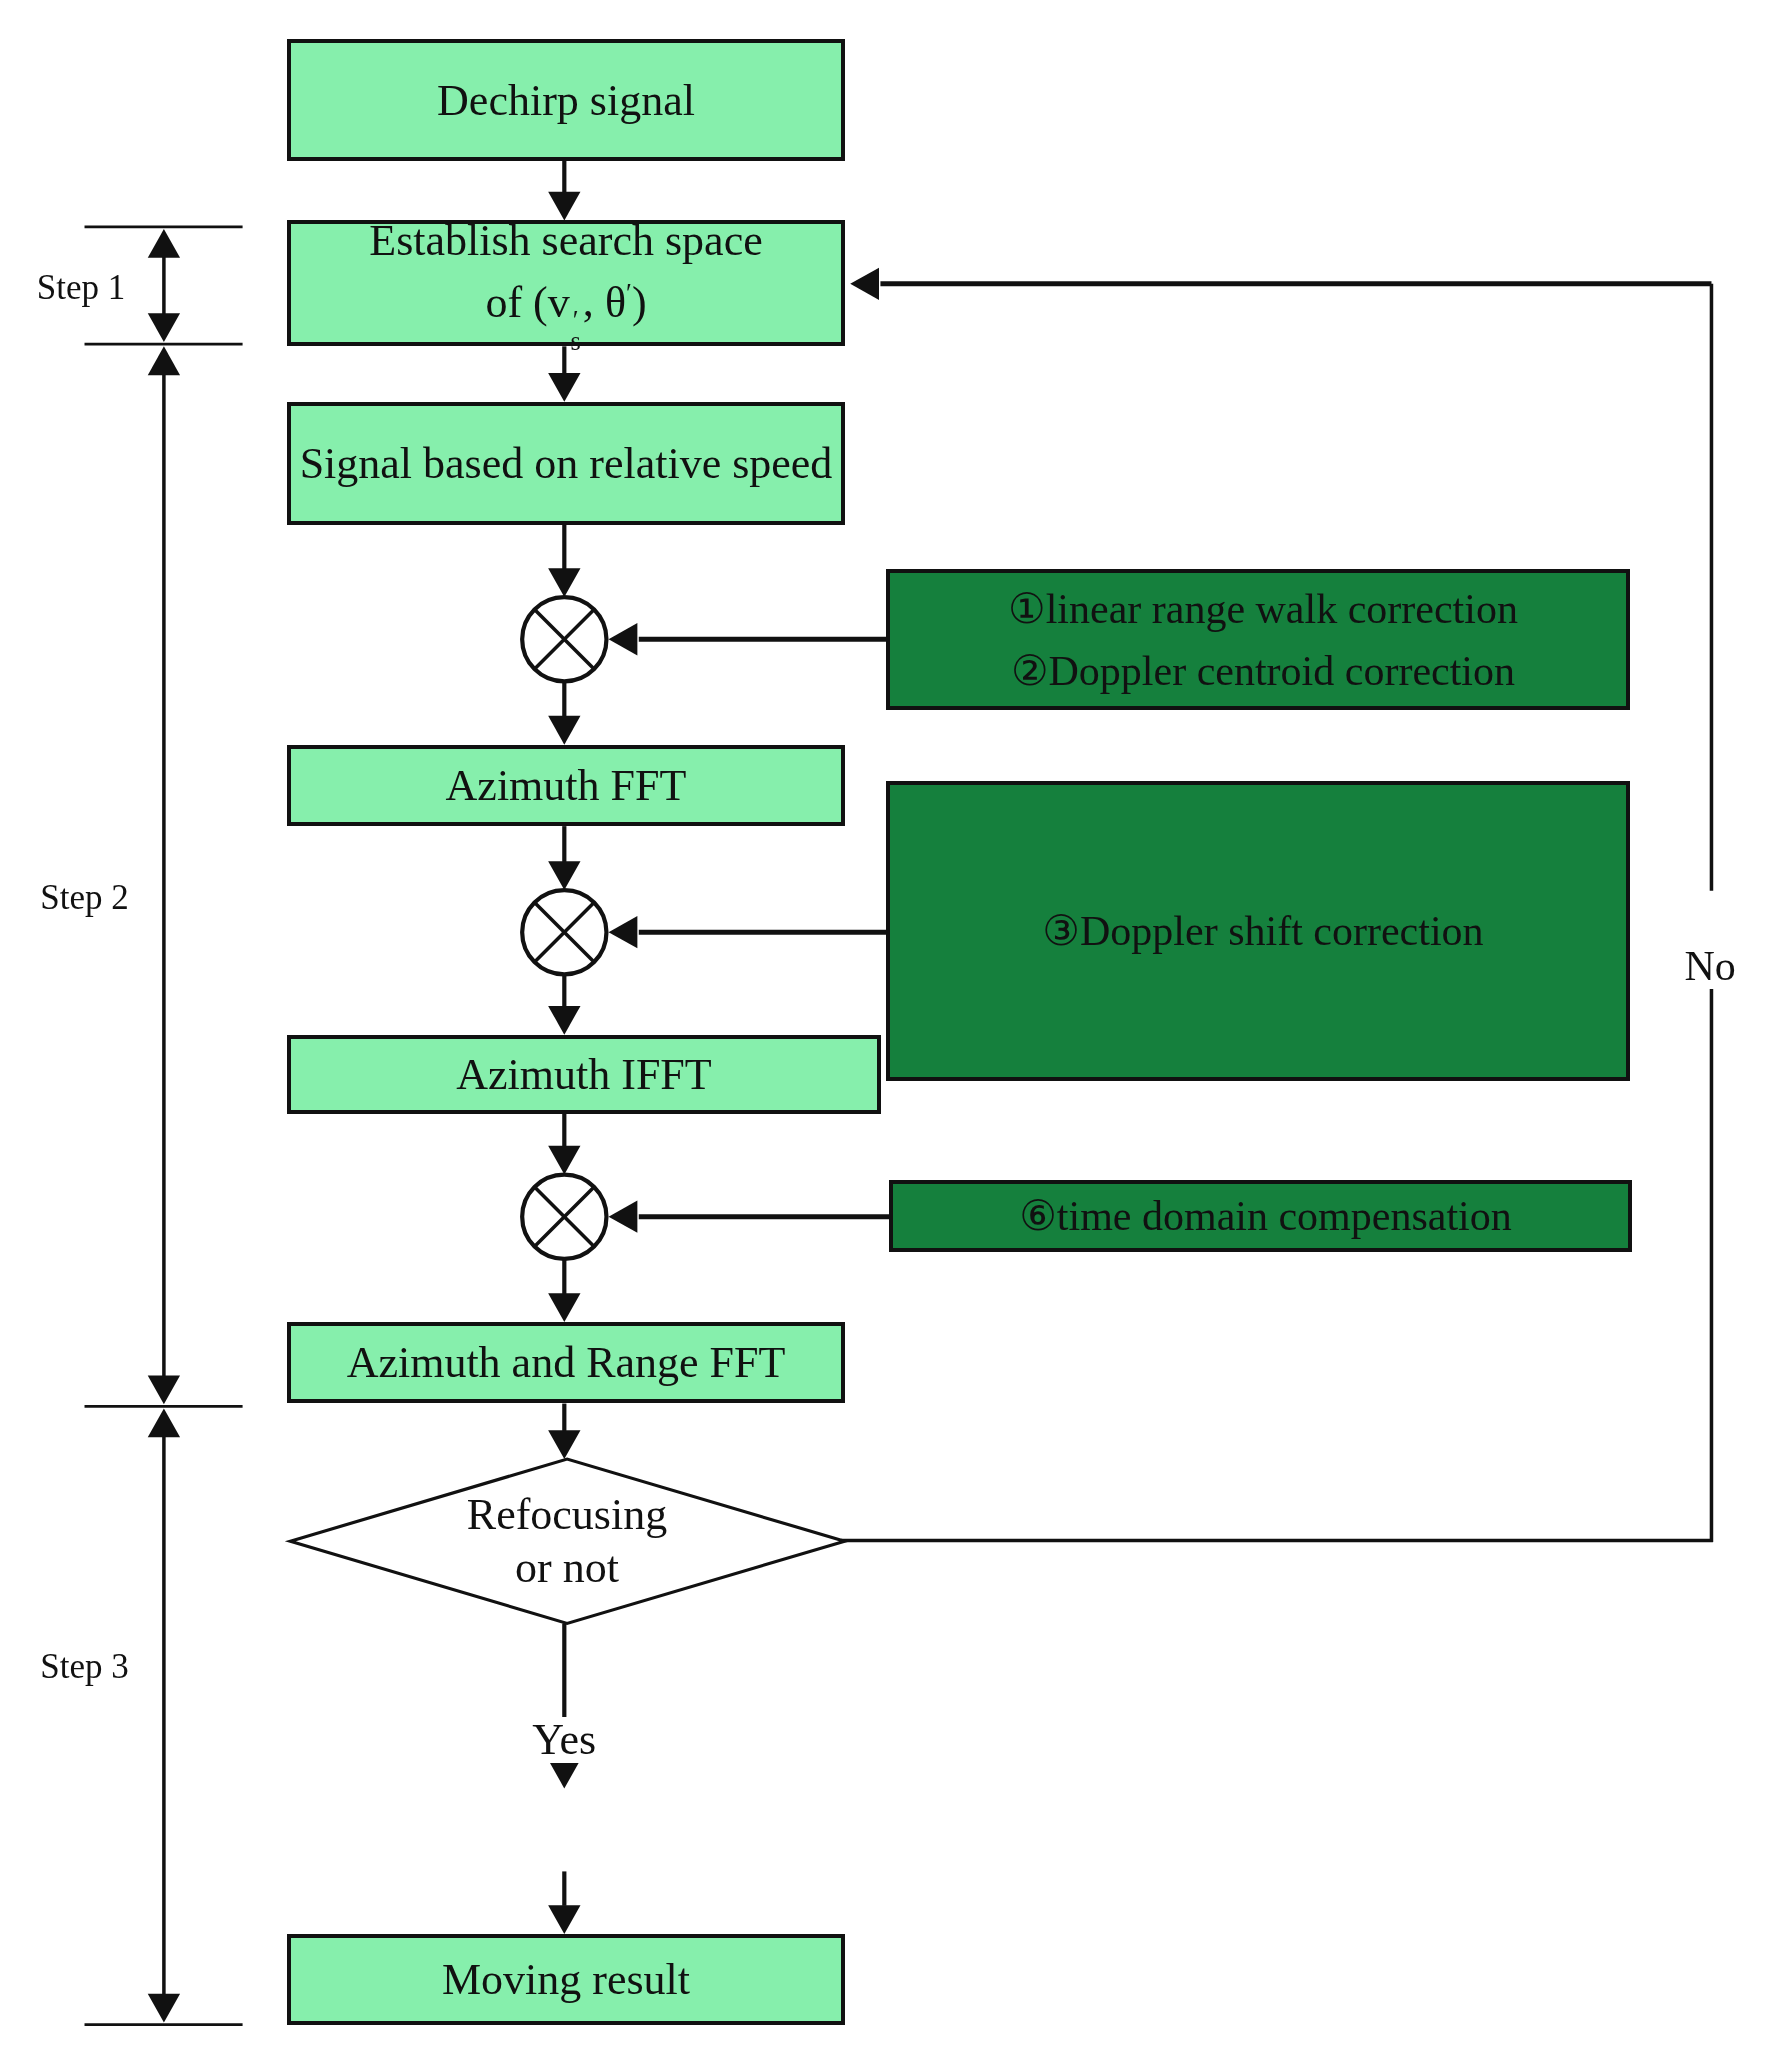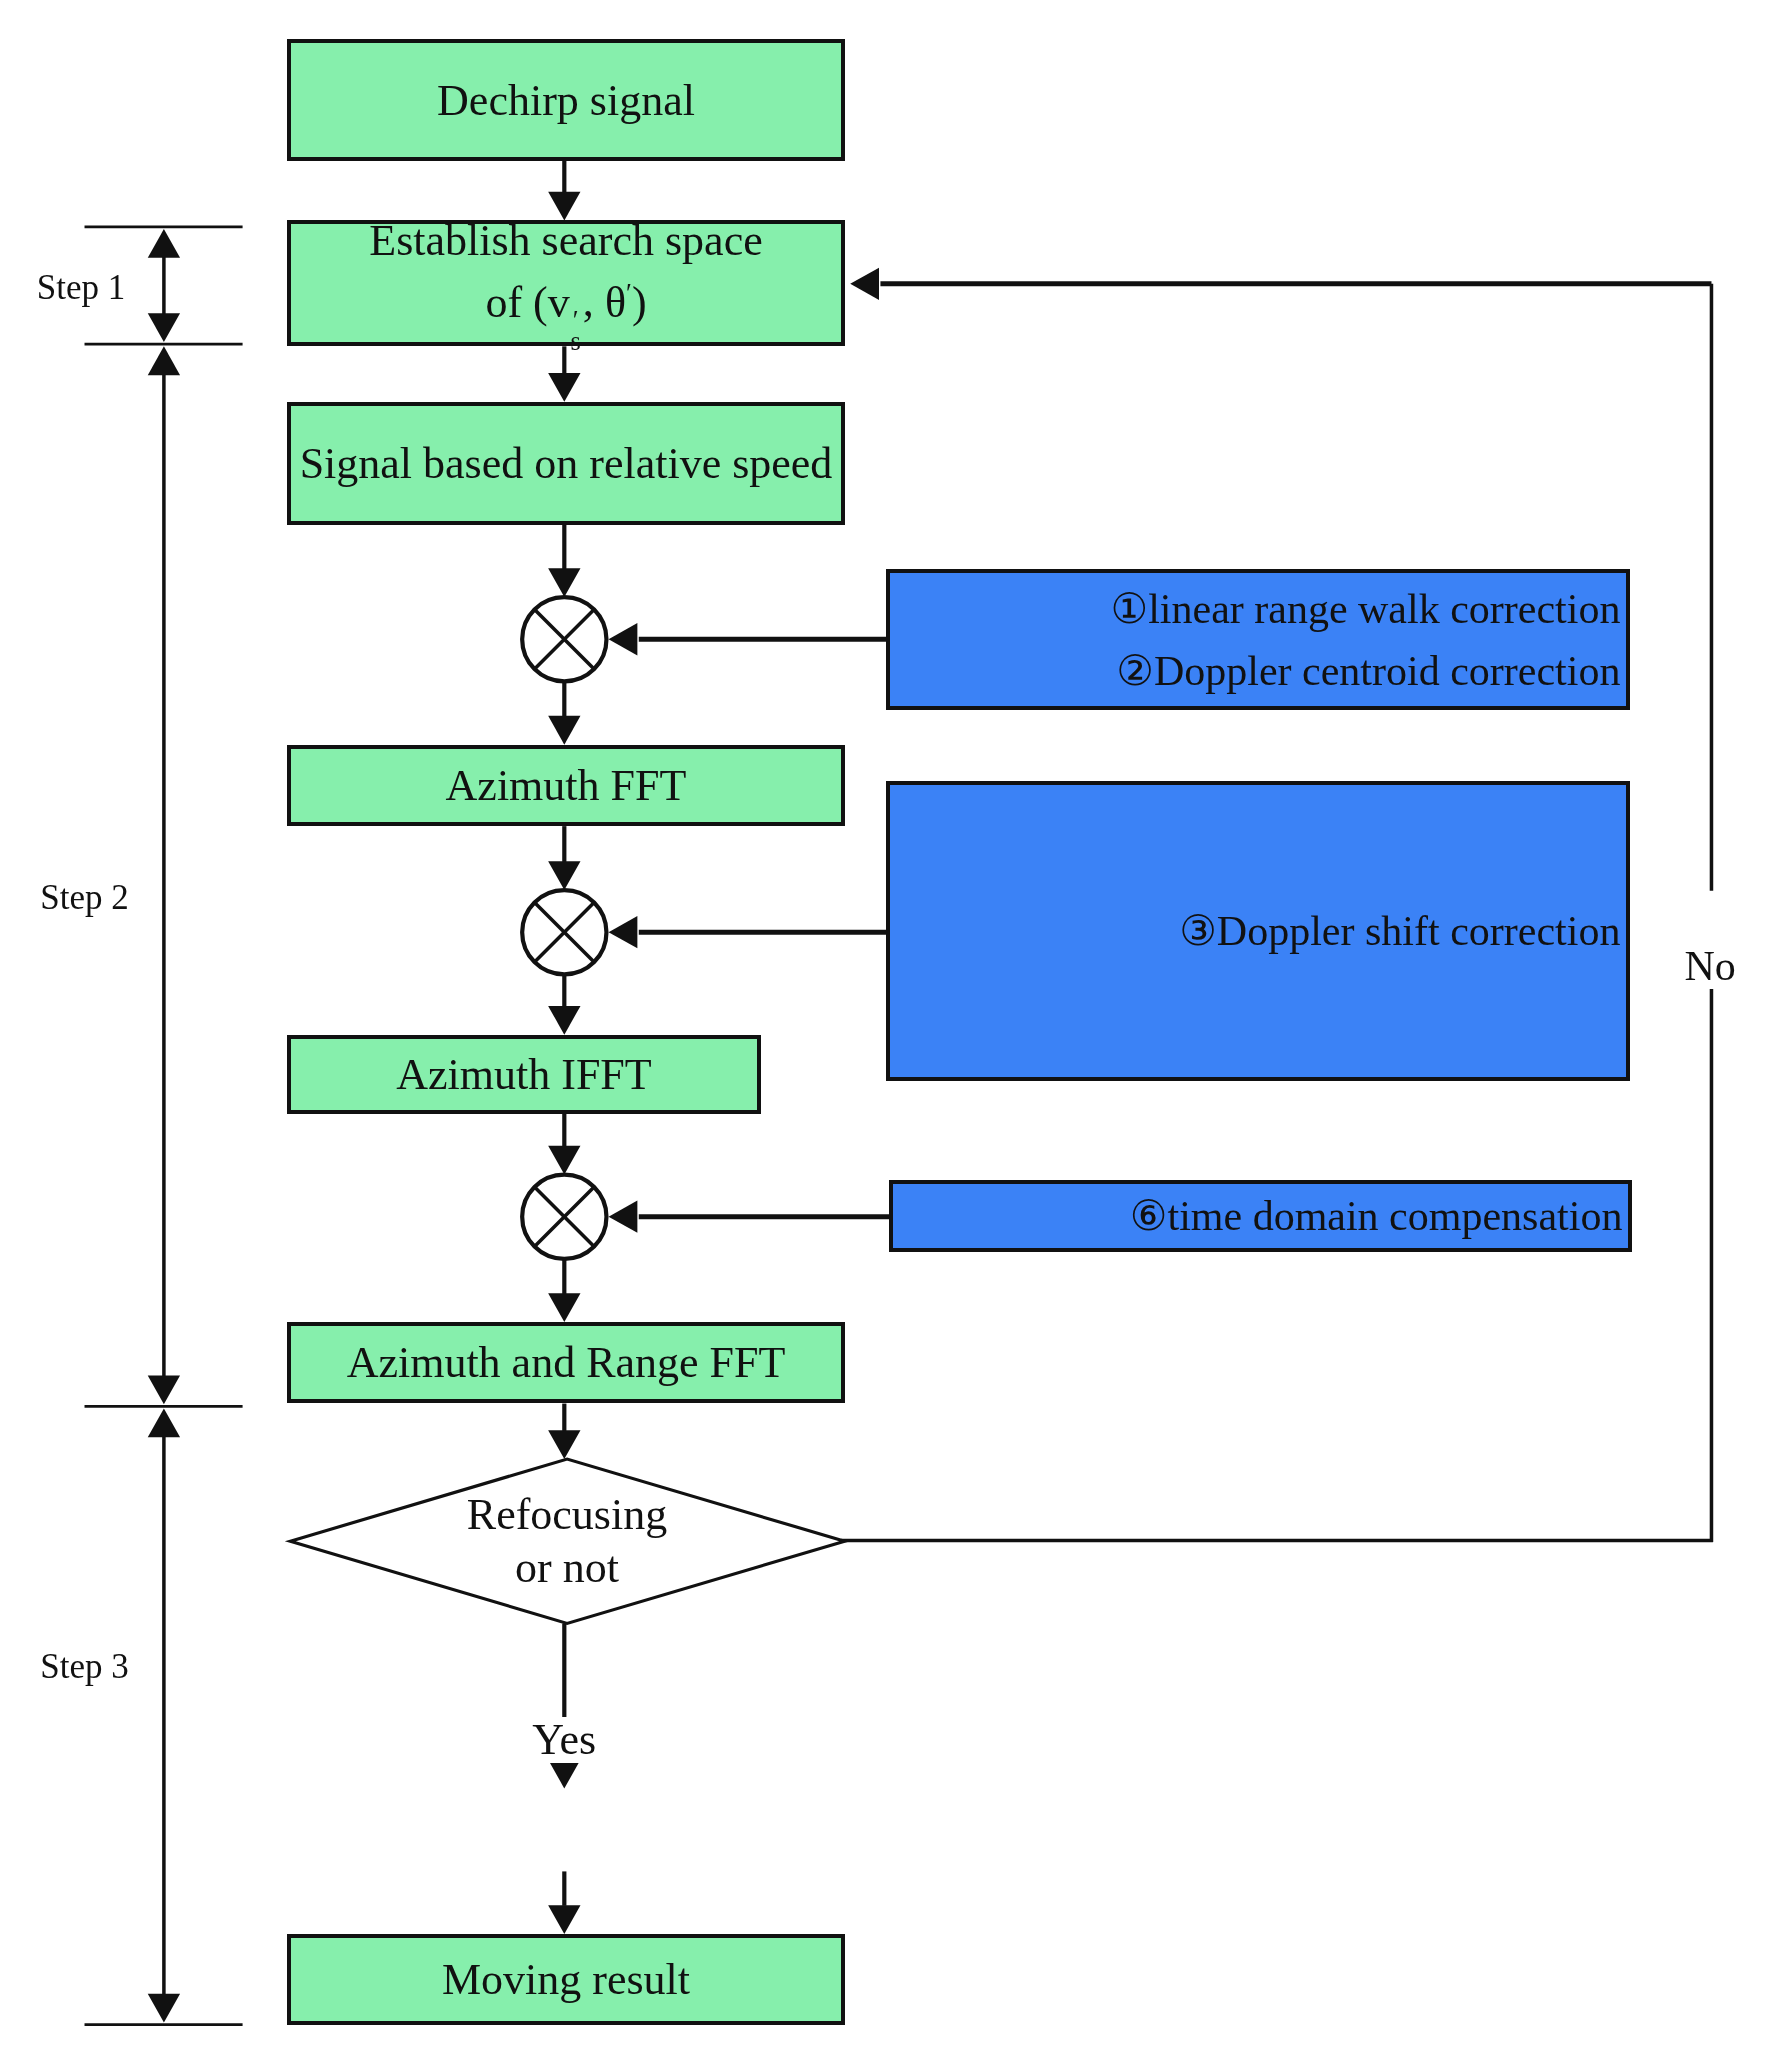--- a/index.html
+++ b/index.html
@@ -14,23 +14,23 @@
   }
   #wires{position:absolute;left:0;top:0;z-index:1;}
   .box{
     position:absolute;box-sizing:border-box;z-index:2;
     border:4.9px solid #111;background:#86efac;
     display:flex;flex-direction:column;align-items:center;justify-content:center;
     text-align:center;font-size:44px;line-height:53px;
   }
   .ann{
     position:absolute;box-sizing:border-box;z-index:2;
-    border:4.9px solid #111;background:#3b82f6;
+    border:4.9px solid #111;background:#15803d;
     display:flex;flex-direction:column;justify-content:center;
-    text-align:right;font-size:42px;line-height:62px;
+    text-align:center;font-size:42px;line-height:62px;
     padding:0 5.6px 0 15.5px;
   }
   .floating{
     position:absolute;z-index:3;background:#fff;
     text-align:center;font-size:44px;line-height:46px;padding:0 4.2px;margin-top:44px;
   }
   .steplabel{
     position:absolute;z-index:2;
     text-align:center;font-size:35px;line-height:38px;width:148px;
   }
@@ -154,21 +154,21 @@
   </div>
 
   <div class="box" style="left:287px;top:402px;width:558px;height:123px;padding:0 2.8px;">
     <span>Signal based on relative speed</span>
   </div>
 
   <div class="box" style="left:287px;top:745px;width:558px;height:81px">
     <span>Azimuth FFT</span>
   </div>
 
-  <div class="box" style="left:287px;top:1035px;width:474px;height:79px">
+  <div class="box" style="left:287px;top:1035px;width:594px;height:79px">
     <span>Azimuth IFFT</span>
   </div>
 
   <div class="box" style="left:287px;top:1322px;width:558px;height:81px">
     <span>Azimuth and Range FFT</span>
   </div>
 
   <div class="diamond-label">
     <div>Refocusing</div>
     <div>or not</div>

